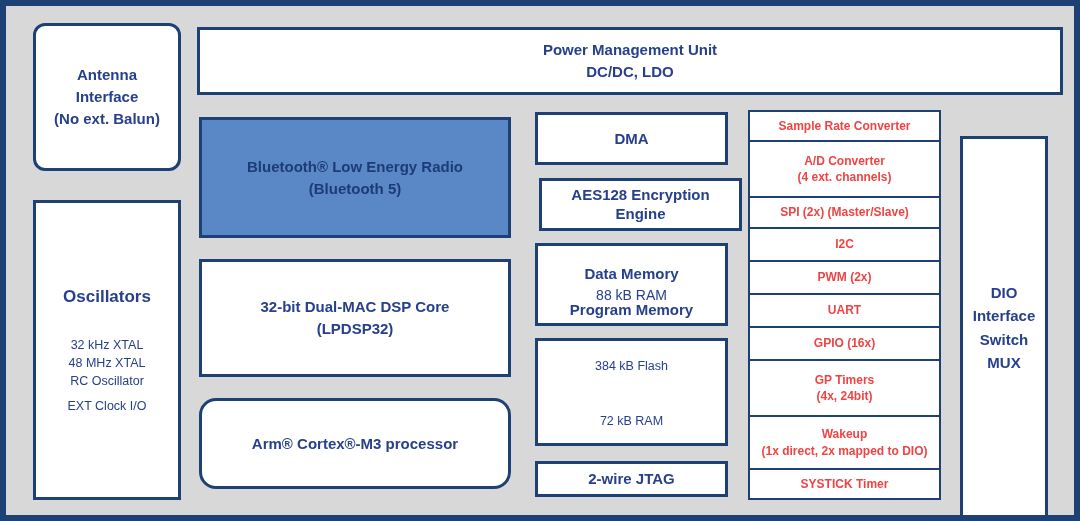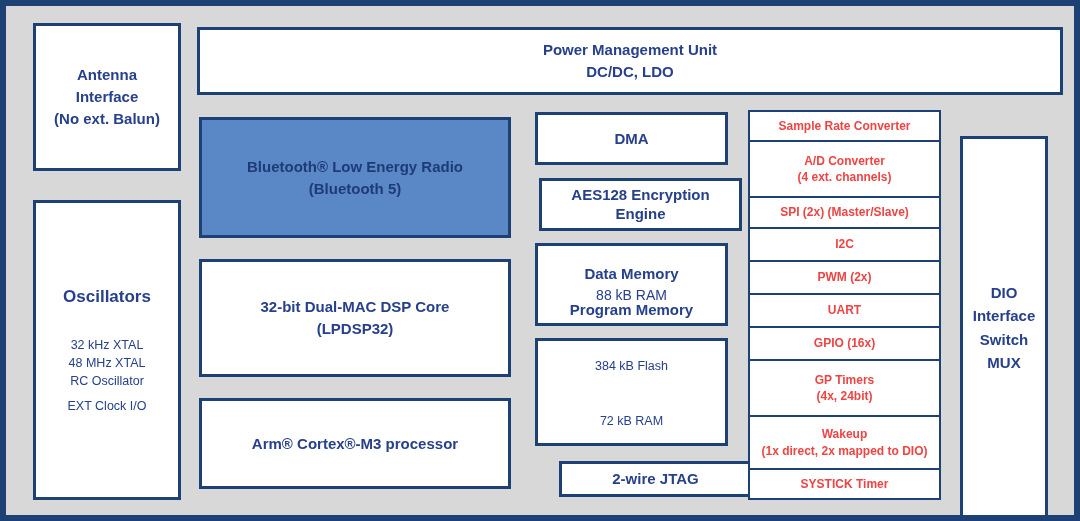--- a/index.html
+++ b/index.html
@@ -8,32 +8,32 @@
     background:#d8d8d8; border:6px solid #1e4175;
     box-sizing:border-box; overflow:hidden;
     font-family:"Liberation Sans", sans-serif;
   }
   .block {
     position:absolute; background:#ffffff; border:3px solid #1e4175;
     box-sizing:border-box; display:flex; flex-direction:column;
     align-items:center; justify-content:center; text-align:center;
     color:#27408b; font-weight:bold; font-size:15px; line-height:1.45;
   }
-  .antenna      { left:27px;  top:17px;  width:148px; height:148px; }
+  .antenna      { left:27px;  top:17px;  width:148px; height:148px;border-radius:12px; }
   .pmu          { left:191px; top:21px;  width:866px; height:68px;  }
   .bluetooth    { left:193px; top:111px; width:312px; height:121px;
                   background:#5a87c5; color:#1d3c77; border-color:#1e4175; }
   .oscillators  { left:27px;  top:194px; width:148px; height:300px; justify-content:center; }
   .dsp          { left:193px; top:253px; width:312px; height:118px; }
-  .arm          { left:193px; top:392px; width:312px; height:91px;  }
+  .arm          { left:193px; top:392px; width:312px; height:91px;border-radius:17px;  }
   .dma          { left:529px; top:106px; width:193px; height:53px;  }
   .aes          { left:533px; top:172px; width:203px; height:53px;  line-height:1.25; }
   .datamem      { left:529px; top:237px; width:193px; height:83px;  }
   .progmem      { left:529px; top:332px; width:193px; height:108px;gap:36px; }
-  .jtag         { left:529px; top:455px; width:193px; height:36px;margin-left:24px;  }
+  .jtag         { left:529px; top:455px; width:193px; height:36px;  }
   .dio          { left:954px; top:110px; width:88px;  height:383px; line-height:1.55;margin-top:20px; }
 
   .osc-title { font-size:17px; margin-bottom:26px; }
   .osc-item  { font-size:12.5px; font-weight:normal; line-height:1.45; }
   .osc-extra { font-size:12.5px; font-weight:normal; margin-top:7px; }
 
   .mem-detail  { font-size:14px;   font-weight:normal; }
   .mem-detail2 { font-size:12.5px; font-weight:normal; line-height:1.5; }
 
   .periph {

